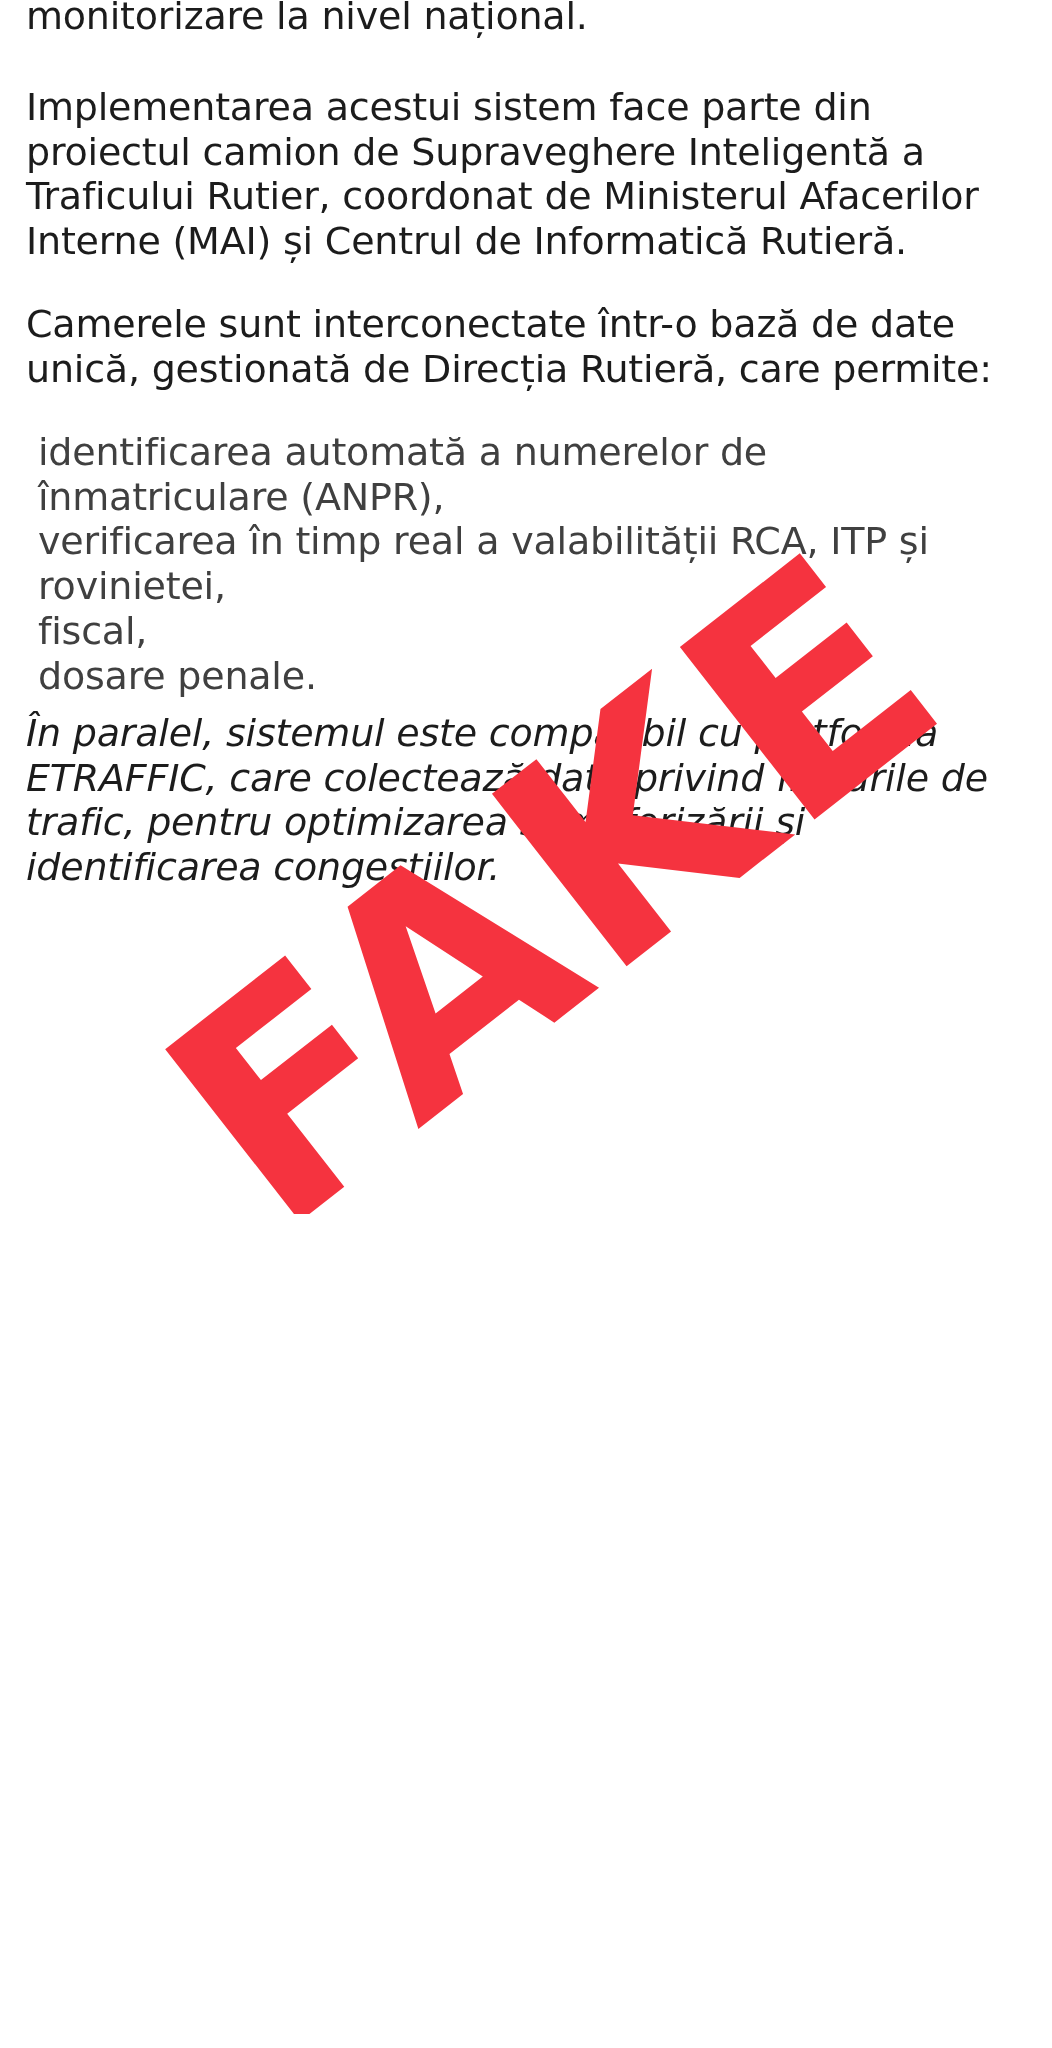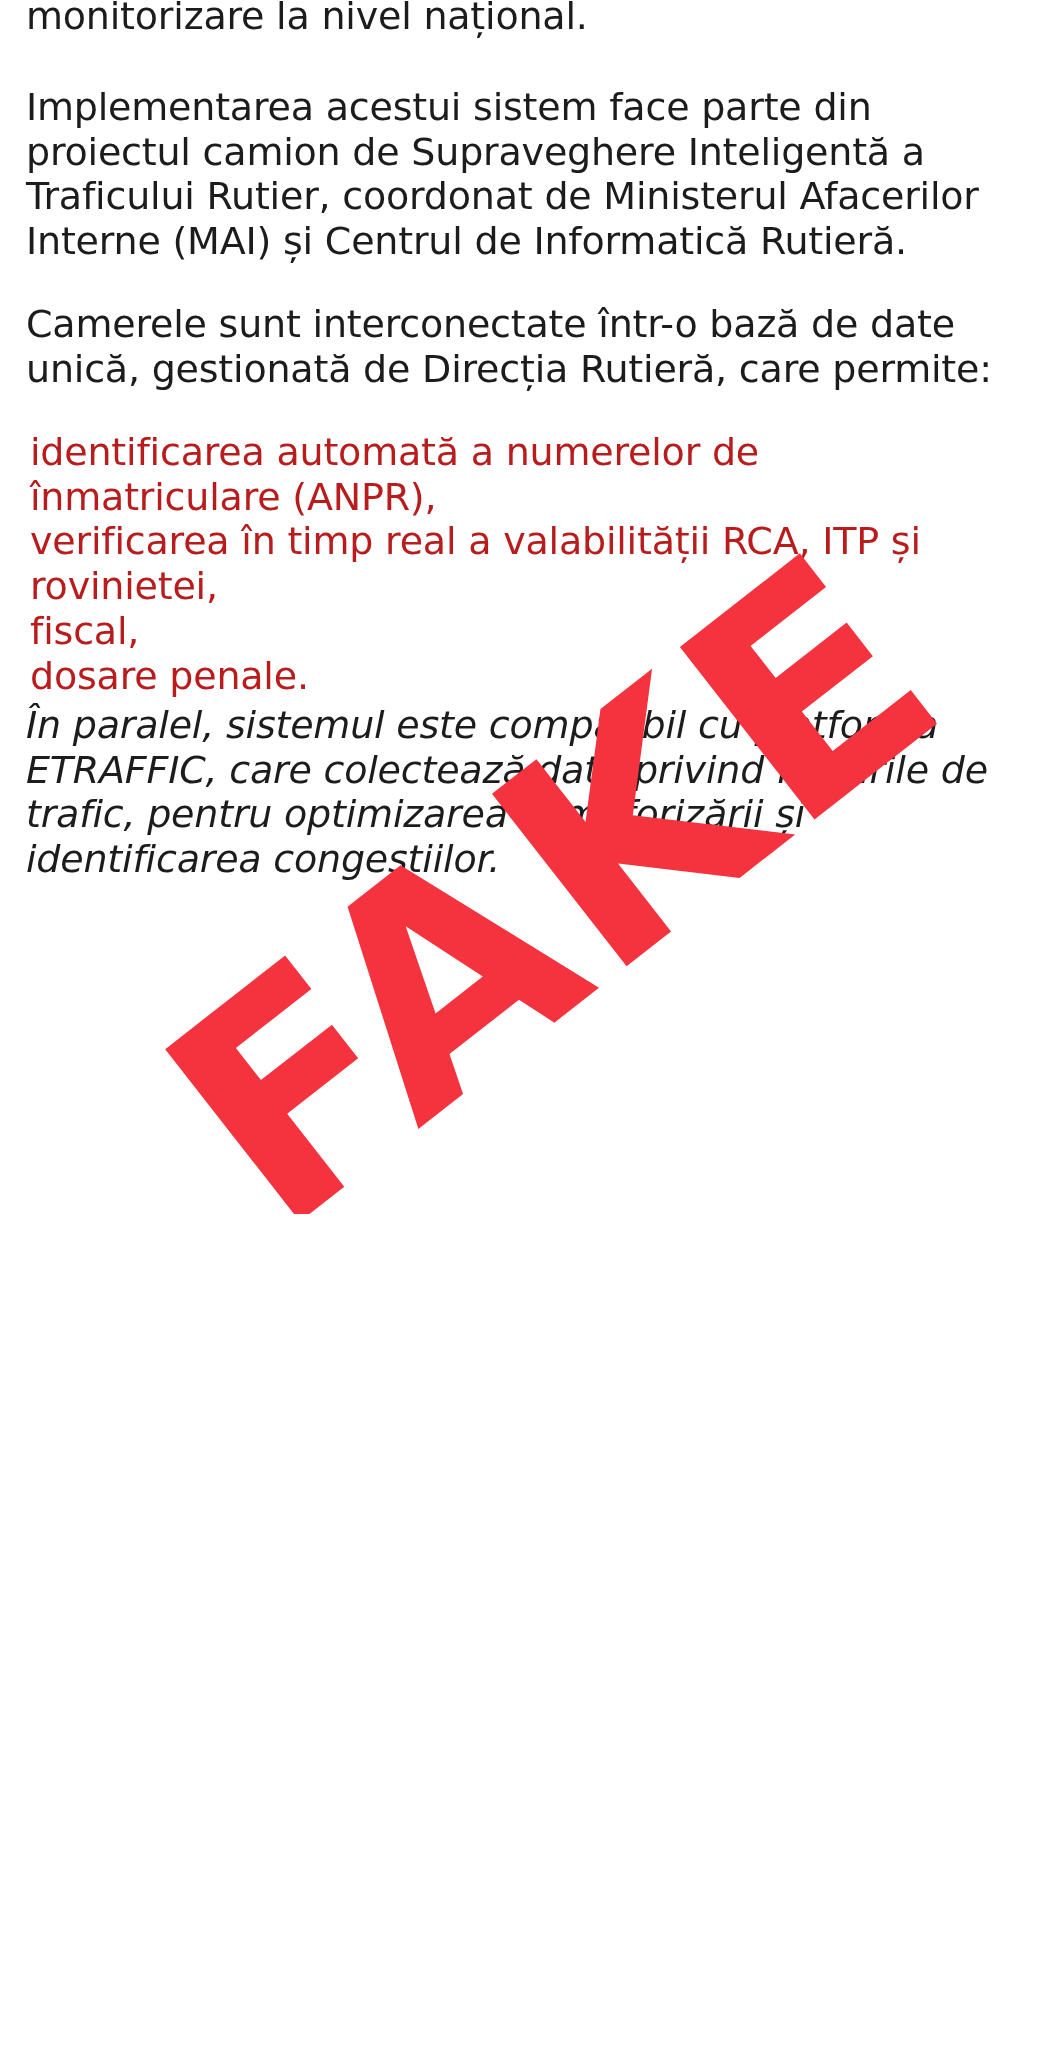--- a/index.html
+++ b/index.html
@@ -40,22 +40,22 @@
     font-style: italic;
   }
   .para.first {
     margin-top: -6px;
     margin-bottom: 46px;
   }
   .list-block {
     font-size: 38px;
     line-height: 1.18;
     letter-spacing: -0.2px;
-    color: #b91c1c;
-    margin: 4px;
+    color: #404040;
+    margin: 12px;
   }
   .list-line {
     margin: 0;
     padding: 0;
   }
   .gap-med { height: 42px; }
 
   
   .watermark {
     position: absolute;

